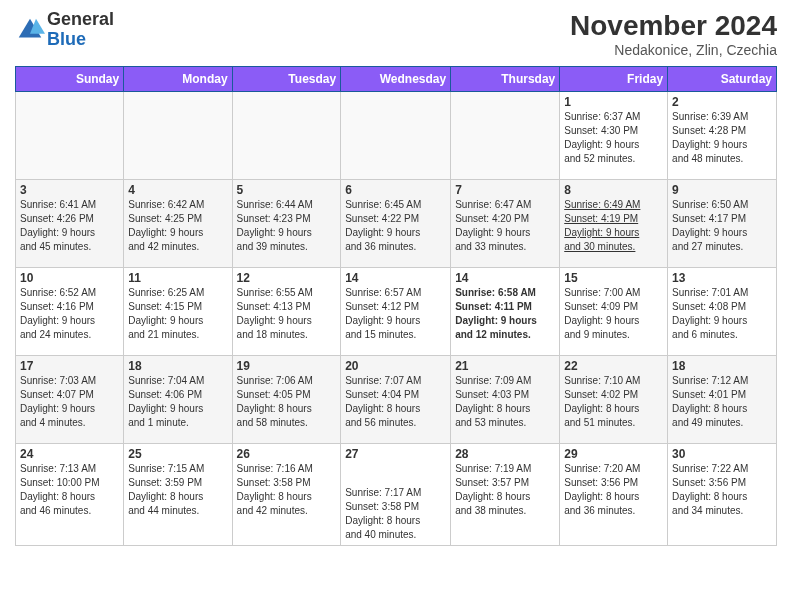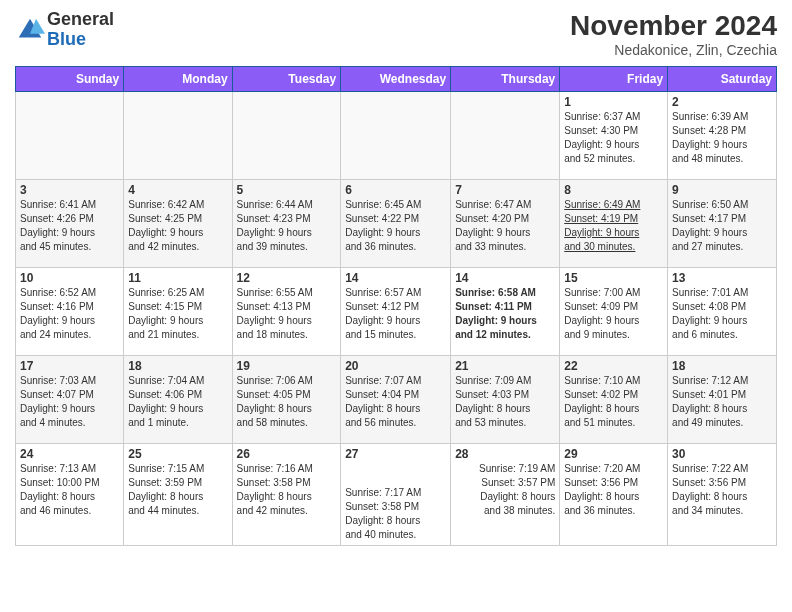--- a/index.html
+++ b/index.html
@@ -322,21 +322,21 @@
           </td>
           <td>
             <span class="day-num">27</span>
             <div class="day-info" style="white-space: pre-line; margin-top: 25px;">Sunrise: 7:17 AM
 Sunset: 3:58 PM
 Daylight: 8 hours
 and 40 minutes.</div>
           </td>
           <td>
             <span class="day-num">28</span>
-            <div class="day-info" style="white-space: pre-line; text-align: right;">Sunrise: 7:19 AM
+            <div class="day-info" style="white-space: pre-line;">Sunrise: 7:19 AM
 Sunset: 3:57 PM
 Daylight: 8 hours
 and 38 minutes.</div>
           </td>
           <td>
             <span class="day-num">29</span>
             <div class="day-info" style="white-space: pre-line;">Sunrise: 7:20 AM
 Sunset: 3:56 PM
 Daylight: 8 hours
 and 36 minutes.</div>

